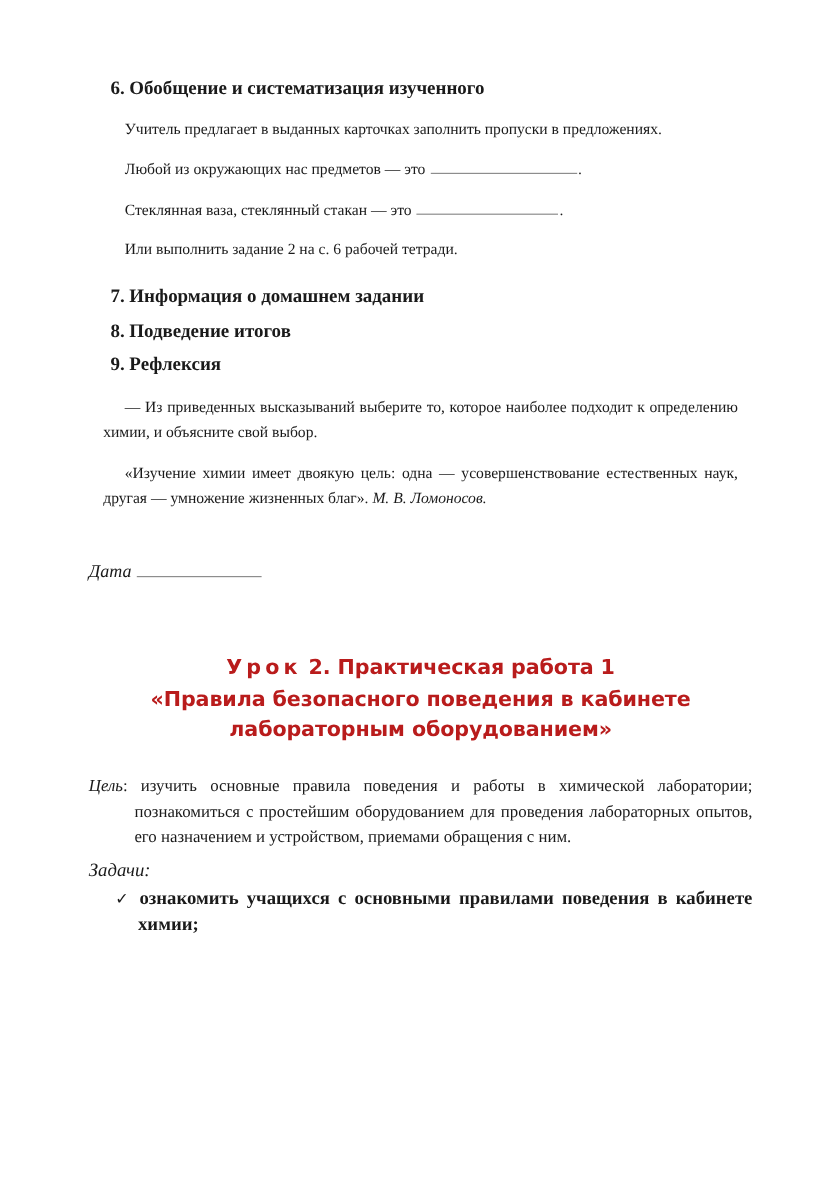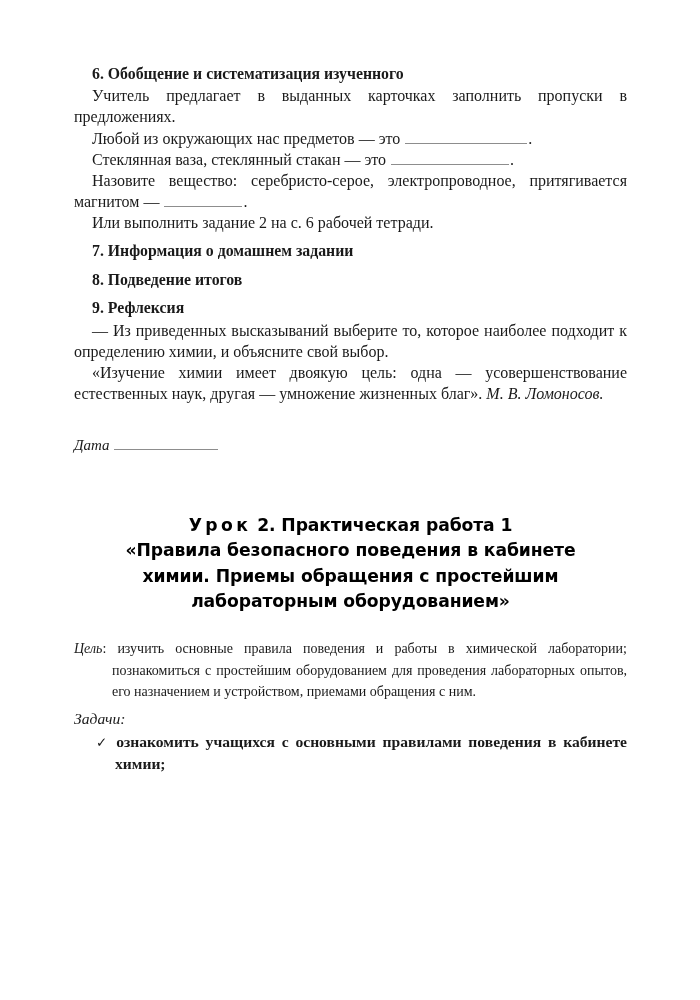--- a/index.html
+++ b/index.html
@@ -23,25 +23,25 @@
 
   .content {
     position: absolute;
     left: 74px;
     top: 56px;
     width: 553px;
   }
 
   
   .p {
-    font-size: 16px;
+    font-size: 13px;
     line-height: 21.2px;
     text-align: justify;
     text-justify: inter-word;
-    margin: 0;
+    margin: 12px;
     hyphens: manual;
   }
 
   .p.indent { text-indent: 18px; }
   .p.nojust { text-align: left; }
 
   
   .section-heading {
     font-size: 15.8px;
     line-height: 21.2px;
@@ -81,21 +81,21 @@
     padding-top: 30px;
   }
 
   
   .lesson-title {
     font-family: "DejaVu Sans", "Liberation Sans", sans-serif;
     text-align: center;
     font-weight: bold;
     font-size: 17.2px;
     line-height: 25.4px;
-    color: #000000;
+    color: #b91c1c;
     padding-top: 57px;
     letter-spacing: -0.1px;
   }
   .lesson-title .ttl-line { display: block; }
   .lesson-word {
     font-weight: bold;
     letter-spacing: 3.4px;
   }
 
   
@@ -164,21 +164,20 @@
   <div class="content">
 
     <p class="section-heading">6. Обобщение и систематизация изученного</p>
 
     <p class="p indent">Учитель предлагает в выданных карточках заполнить пропуски в предложениях.</p>
 
     <p class="p indent nojust"><span>Любой из окружающих нас предметов — это </span><span class="blank w-lg"></span><span>.</span></p>
 
     <p class="p indent nojust"><span>Стеклянная ваза, стеклянный стакан — это </span><span class="blank w-md"></span><span>.</span></p>
 
-    <p class="p indent"><span>Назовите вещество: серебристо-серое, электропроводное, притягивается магнитом — </span><span class="blank w-sm"></span><span>.</span></p>
 
 
     <p class="p indent nojust">Или выполнить задание 2 на с. 6 рабочей тетради.</p>
 
     <p class="section-heading">7. Информация о домашнем задании</p>
 
 
     <p class="section-heading">8. Подведение итогов</p>
 
     <p class="section-heading tight">9. Рефлексия</p>
@@ -187,21 +186,20 @@
 
     <p class="p indent"><span>«Изучение химии имеет двоякую цель: одна — усовершенствование естественных наук, другая — умножение жизненных благ».</span> <span class="ital">М. В. Ломоносов.</span></p>
 
 
     <p class="date-line"><span>Дата</span>
        <span class="blank w-date"></span></p>
 
     <div class="lesson-title">
       <span class="ttl-line"><span class="lesson-word">Урок</span> <span>2. Практическая работа 1</span></span>
       <span class="ttl-line">«Правила безопасного поведения в кабинете</span>
-      <span class="ttl-line">химии. Приемы обращения с простейшим</span>
       <span class="ttl-line">лабораторным оборудованием»</span>
     </div>
 
     <p class="goal"><span class="ital">Цель</span><span>: </span><span>изучить основные правила поведения и работы в химической лаборатории; познакомиться с простейшим оборудованием для проведения лабораторных опытов, его назначением и устройством, приемами обращения с ним.</span></p>
 
     <p class="tasks-label">Задачи:</p>
 
     <p class="task-item"><span class="task-check">✓</span><span>ознакомить учащихся с основными правилами поведения в кабинете химии;</span></p>
 
   </div>

